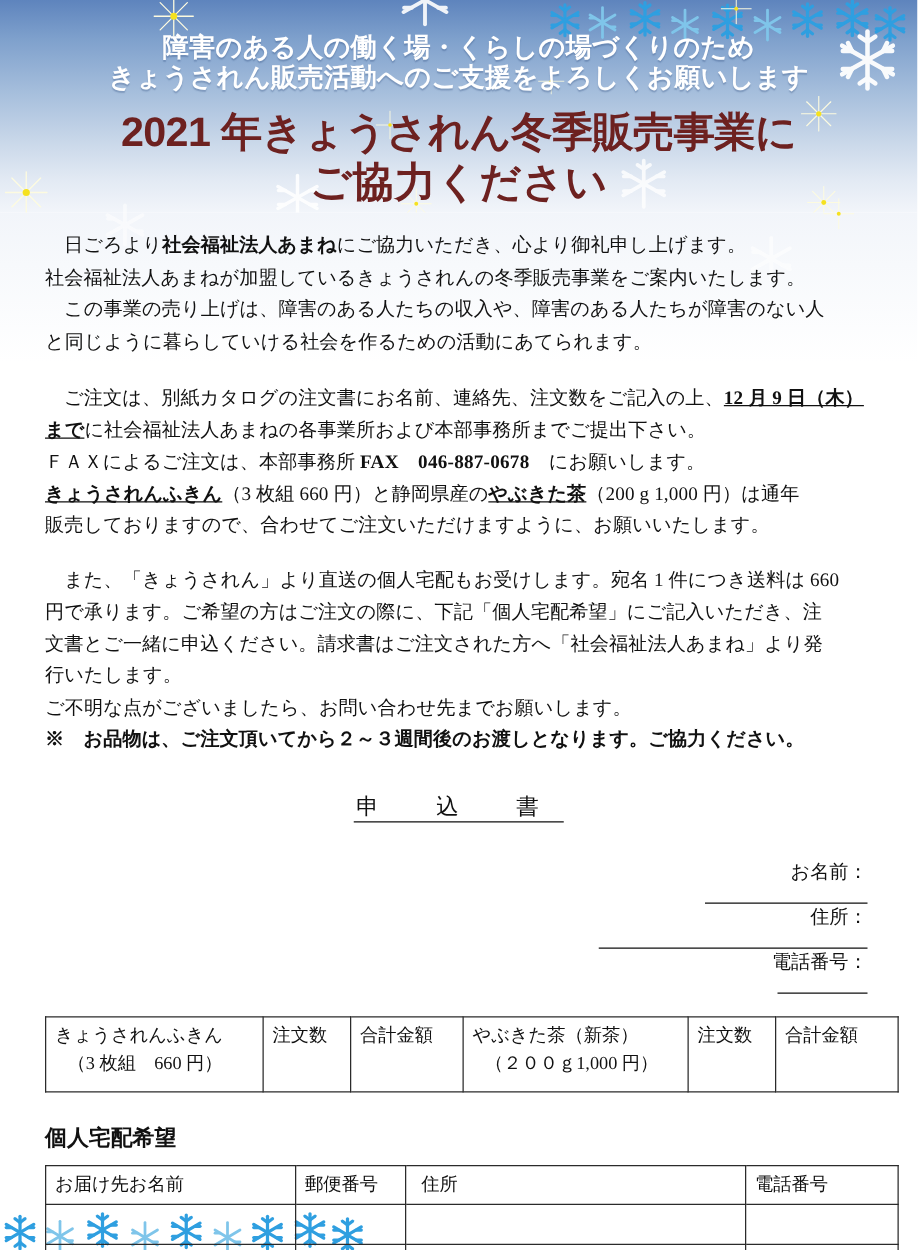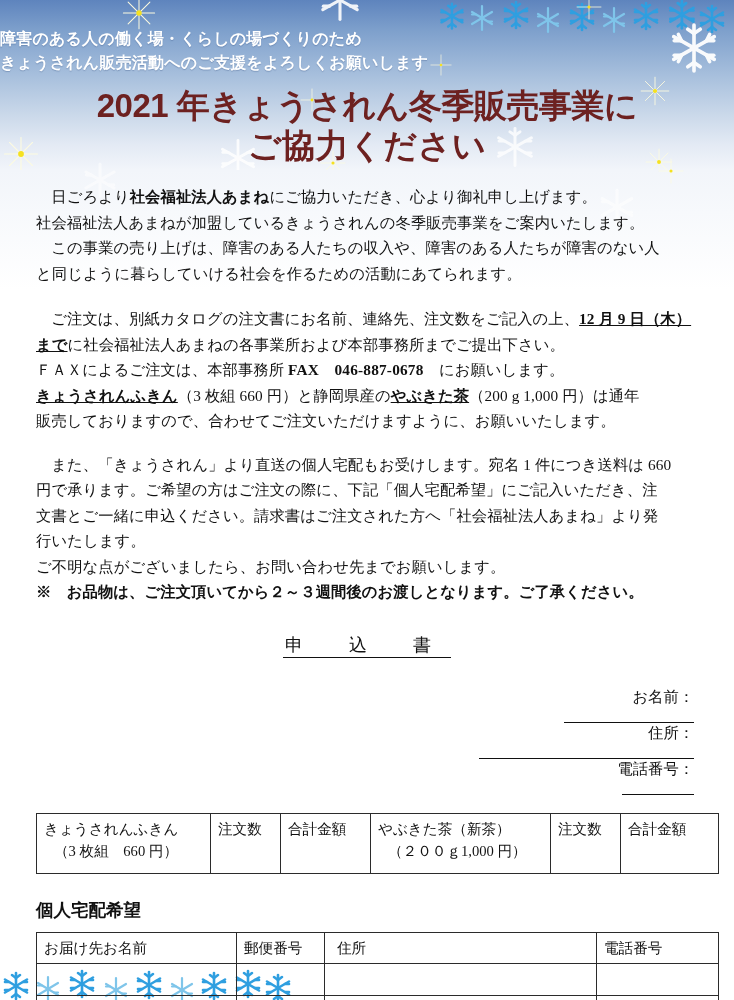--- a/index.html
+++ b/index.html
@@ -32,25 +32,25 @@
   #header-fade {
     position: absolute;
     top: 170px; left: 0;
     width: 734px; height: 120px;
     background: linear-gradient(to bottom, #f2f5fa 0%, #f7f9fc 35%, #ffffff 100%);
     z-index: 0;
   }
   .hdr-sub {
     position: relative;
     z-index: 4;
-    text-align: left;
+    text-align: center;
     color: #ffffff;
     font-family: "Liberation Sans", "DejaVu Sans", sans-serif;
     font-weight: bold;
-    font-size: 16px;
+    font-size: 21px;
     line-height: 24px;
     padding-top: 27px;
     letter-spacing: 0.2px;
     text-shadow: 0 1px 1px rgba(40,70,120,0.30);
   }
   .hdr-title {
     position: relative;
     z-index: 4;
     text-align: center;
     color: #6d2120;
@@ -359,21 +359,21 @@
   <p class="para"><span class="ul-b">まで</span><span>に社会福祉法人あまねの各事業所および本部事務所までご提出下さい。</span></p>
   <p class="para"><span>ＦＡＸによるご注文は、本部事務所 </span><b class="faxno">FAX　046-887-0678</b><span>　にお願いします。</span></p>
   <p class="para"><span class="ul-b">きょうされんふきん</span><span>（3 枚組 660 円）と静岡県産の</span><span class="ul-b">やぶきた茶</span><span>（200 g 1,000 円）は通年</span></p>
   <p class="para">販売しておりますので、合わせてご注文いただけますように、お願いいたします。</p>
 
   <p class="para indent blk3">また、「きょうされん」より直送の個人宅配もお受けします。宛名 1 件につき送料は 660</p>
   <p class="para">円で承ります。ご希望の方はご注文の際に、下記「個人宅配希望」にご記入いただき、注</p>
   <p class="para">文書とご一緒に申込ください。請求書はご注文された方へ「社会福祉法人あまね」より発</p>
   <p class="para">行いたします。</p>
   <p class="para">ご不明な点がございましたら、お問い合わせ先までお願いします。</p>
-  <p class="para" style="font-weight:600">※　お品物は、ご注文頂いてから２～３週間後のお渡しとなります。ご了承ください。</p>
+  <p class="para" style="font-weight:600">※　お品物は、ご注文頂いてから２～３週間後のお渡しとなります。ご協力ください。</p>
 
   <div class="form-title"><span>申　込　書</span></div>
 
   <div class="fieldline">
     <span class="fl-label">お名前：</span>
     <span class="fl-blank b-name"></span>
     <span class="fl-label">住所：</span>
     <span class="fl-blank b-addr"></span>
     <span class="sp-b"></span>
     <span class="fl-label">電話番号：</span>

